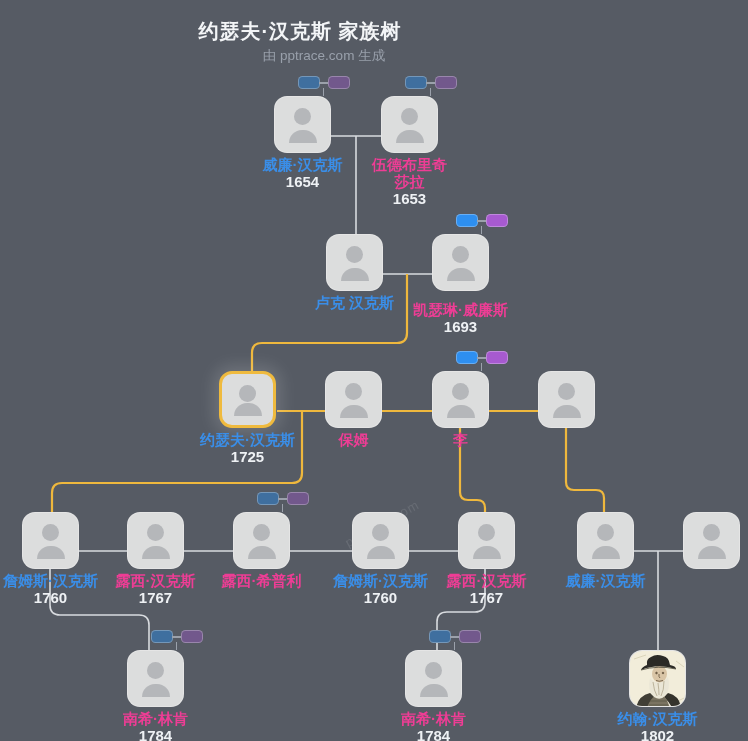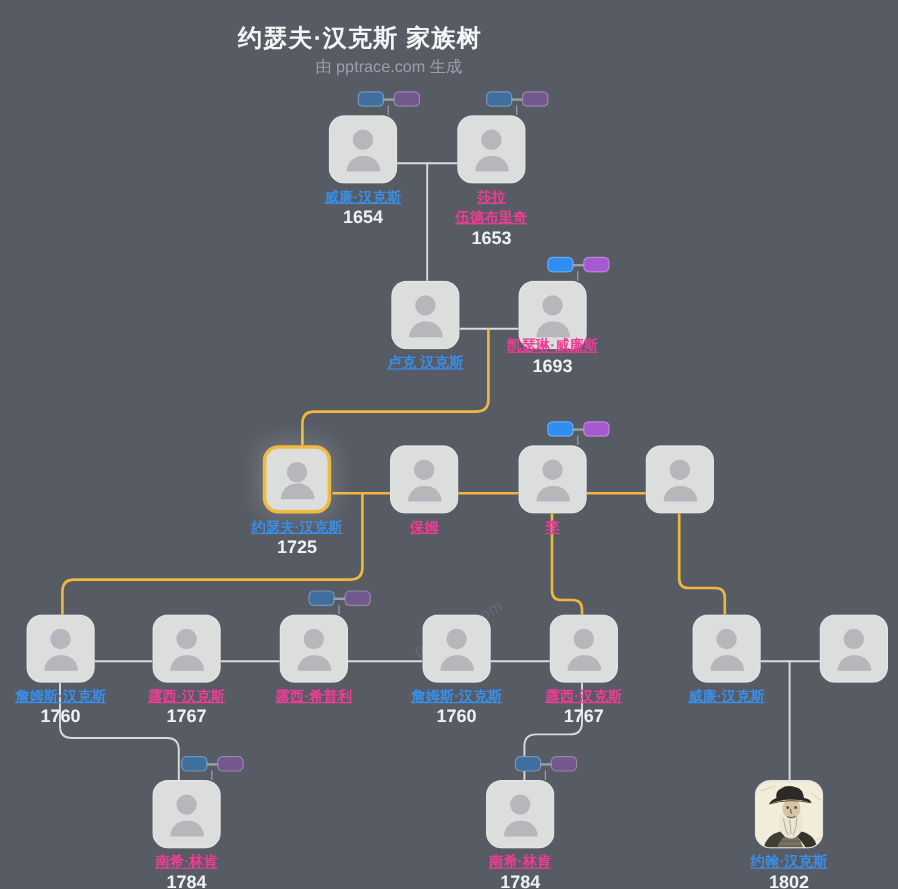--- a/index.html
+++ b/index.html
@@ -15,21 +15,21 @@
             font-size:13.5px;z-index:4;}
   .person{position:absolute;z-index:3;}
   .box{position:absolute;width:57px;height:57px;border-radius:13px;background:#dcdddd;
        border:1px solid rgba(255,255,255,0.25);box-sizing:border-box;cursor:pointer;}
   .box.highlight{border:3px solid #efba3e;box-shadow:0 0 16px 6px rgba(255,255,255,0.14);}
   .head{position:absolute;left:50%;top:11px;width:17px;height:17px;margin-left:-8.5px;
         border-radius:50%;background:#b5b7ba;}
   .torso{position:absolute;left:50%;bottom:9px;width:28px;height:13px;margin-left:-14px;
          border-radius:14px 14px 0 0;background:#b5b7ba;}
   .label{position:absolute;width:160px;text-align:center;line-height:17px;}
-  .nm{font-size:12px;font-weight:bold;text-decoration:underline;}
+  .nm{font-size:15px;font-weight:bold;}
   .nm.male{color:#3a8ee8;}
   .nm.female{color:#ee3d95;}
   .yr{font-size:15px;color:#eef1f4;font-weight:bold;}
   .pills{position:absolute;width:52px;height:20px;}
   .pill{position:absolute;top:0;width:22px;height:13px;border-radius:4.5px;
         border:1px solid rgba(255,255,255,0.28);box-sizing:border-box;cursor:pointer;}
   .pill.blue{left:0;}
   .pill.purple{left:30px;}
   .pill-link{position:absolute;left:21px;top:6px;width:10px;height:1.6px;background:#9ba1ab;}
   .pill-drop{position:absolute;left:24.5px;top:12px;width:1.6px;height:8px;background:#9ba1ab;}
@@ -88,22 +88,22 @@
           <span class="pill blue"></span>
           <span class="pill-link"></span>
           <span class="pill purple"></span>
           <span class="pill-drop"></span>
         </div>
         <div class="box" style="left: 381px; top: 96px;">
           <span class="head"></span>
           <span class="torso"></span>
         </div>
         <div class="label" style="left: 329.5px; top: 156px;">
+          <div class="nm female">伍德布里奇</div>
           <div class="nm female">莎拉</div>
-          <div class="nm female">伍德布里奇</div>
           <div class="yr">1653</div>
         </div>
       </div>
       <div class="person">
         <div class="box" style="left: 326px; top: 234px;">
           <span class="head"></span>
           <span class="torso"></span>
         </div>
         <div class="label" style="left: 274.5px; top: 294px;">
           <div class="nm male">卢克 汉克斯</div>
@@ -113,21 +113,21 @@
         <div class="pills bright" style="left: 456px; top: 214px;">
           <span class="pill blue"></span>
           <span class="pill-link"></span>
           <span class="pill purple"></span>
           <span class="pill-drop"></span>
         </div>
         <div class="box" style="left: 432px; top: 234px;">
           <span class="head"></span>
           <span class="torso"></span>
         </div>
-        <div class="label" style="left: 380.5px; top: 280px;">
+        <div class="label" style="left: 380.5px; top: 301px;">
           <div class="nm female">凯瑟琳·威廉斯</div>
           <div class="yr">1693</div>
         </div>
       </div>
       <div class="person">
         <div class="box highlight" style="left: 219px; top: 371px;">
           <span class="head"></span>
           <span class="torso"></span>
         </div>
         <div class="label" style="left: 167.5px; top: 431px;">

